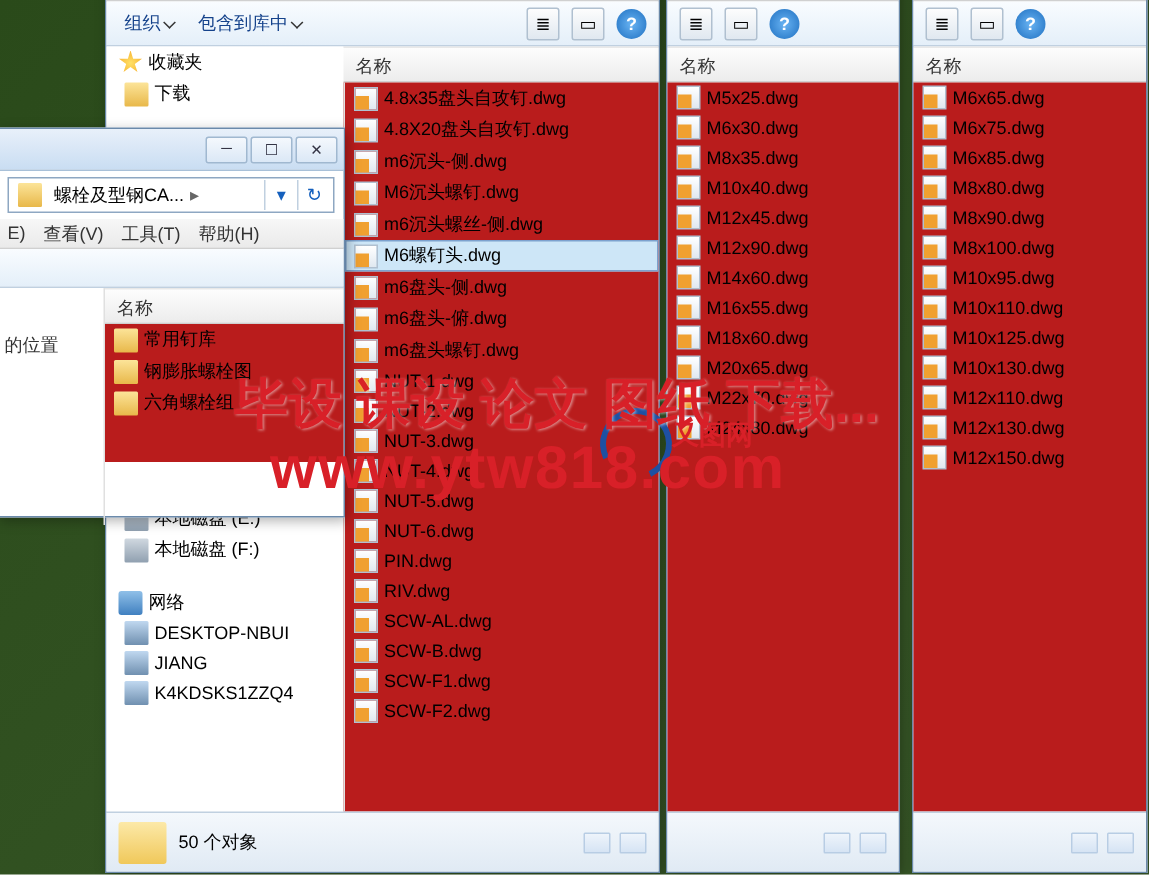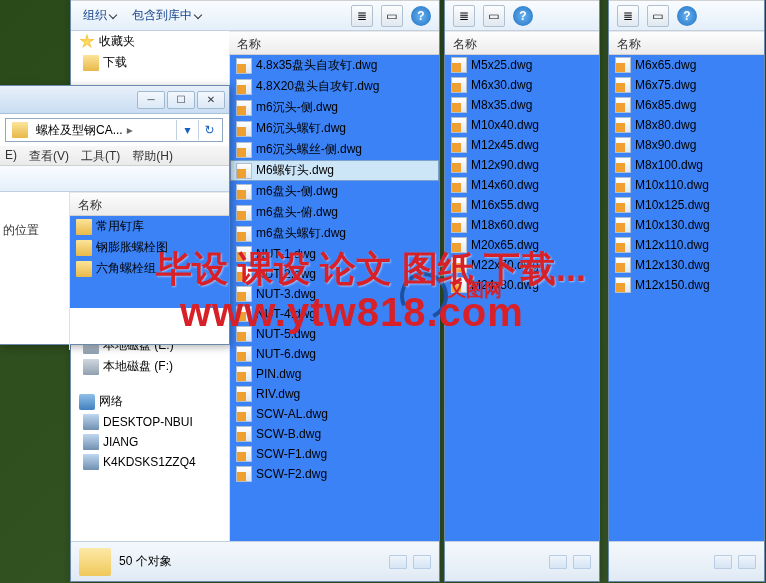--- a/index.html
+++ b/index.html
@@ -22,21 +22,21 @@
 .tree-icon { width: 16px; height: 16px; display: inline-block; flex-shrink: 0; }
 .icon-star { background: radial-gradient(#ffe066,#f5a623); clip-path: polygon(50% 0%, 61% 35%, 98% 35%, 68% 57%, 79% 91%, 50% 70%, 21% 91%, 32% 57%, 2% 35%, 39% 35%); }
 .icon-folder { background: linear-gradient(#fce499,#e8b84a); border-radius: 1px; }
 .icon-computer { background: linear-gradient(#b0c4de,#6080a0); border-radius: 2px; }
 .icon-drive { background: linear-gradient(#d0d8e0,#90a0b0); border-radius: 1px; }
 .icon-network { background: linear-gradient(#90c0e8,#4080c0); border-radius: 2px; }
 .icon-pc { background: linear-gradient(#c0d8f0,#7090b0); border-radius: 1px; }
 .tree-group { padding-left: 12px; }
 .tree-header { padding-left: 8px; }
 
-.file-list { position: absolute; background: #3b82f6; overflow-y: auto; overflow-x: hidden; border-left: 1px solid #e0e0e0; }
+.file-list { position: absolute; background: #b91c1c; overflow-y: auto; overflow-x: hidden; border-left: 1px solid #e0e0e0; }
 .file-item { padding: 2px 6px; display: flex; align-items: center; gap: 4px; white-space: nowrap; cursor: default; }
 .file-item.selected { background: #cde6f7; border: 1px solid #7da2ce; padding: 1px 5px; }
 .icon-dwg { width: 16px; height: 16px; background: linear-gradient(#fff,#e0e8f0); border: 1px solid #b0c0d0; position: relative; flex-shrink: 0; }
 .icon-dwg::before { content: ""; position: absolute; bottom: 0; left: 0; width: 9px; height: 9px; background: #f0a030; }
 
 .statusbar { position: absolute; bottom: 0; left: 0; right: 0; height: 40px; background: linear-gradient(#f4f8fc,#e0eaf4); border-top: 1px solid #c0d0e0; display: flex; align-items: center; gap: 8px; padding: 0 8px; }
 .big-folder { width: 32px; height: 28px; background: linear-gradient(#fce9a8,#f0c85a); border-radius: 2px; }
 .status-extra { display: flex; gap: 6px; }
 .status-tile { width: 18px; height: 14px; background: linear-gradient(#eef4fb,#d6e4f4); border: 1px solid #b8cde4; border-radius: 1px; }
 
@@ -318,20 +318,24 @@
         <span class="icon-dwg"></span>
         <span>M8x80.dwg</span>
       </div>
       <div class="file-item">
         <span class="icon-dwg"></span>
         <span>M8x90.dwg</span>
       </div>
       <div class="file-item">
         <span class="icon-dwg"></span>
         <span>M8x100.dwg</span>
+      </div>
+      <div class="file-item">
+        <span class="icon-dwg"></span>
+        <span>M10x95.dwg</span>
       </div>
       <div class="file-item">
         <span class="icon-dwg"></span>
         <span>M10x110.dwg</span>
       </div>
       <div class="file-item">
         <span class="icon-dwg"></span>
         <span>M10x125.dwg</span>
       </div>
       <div class="file-item">

